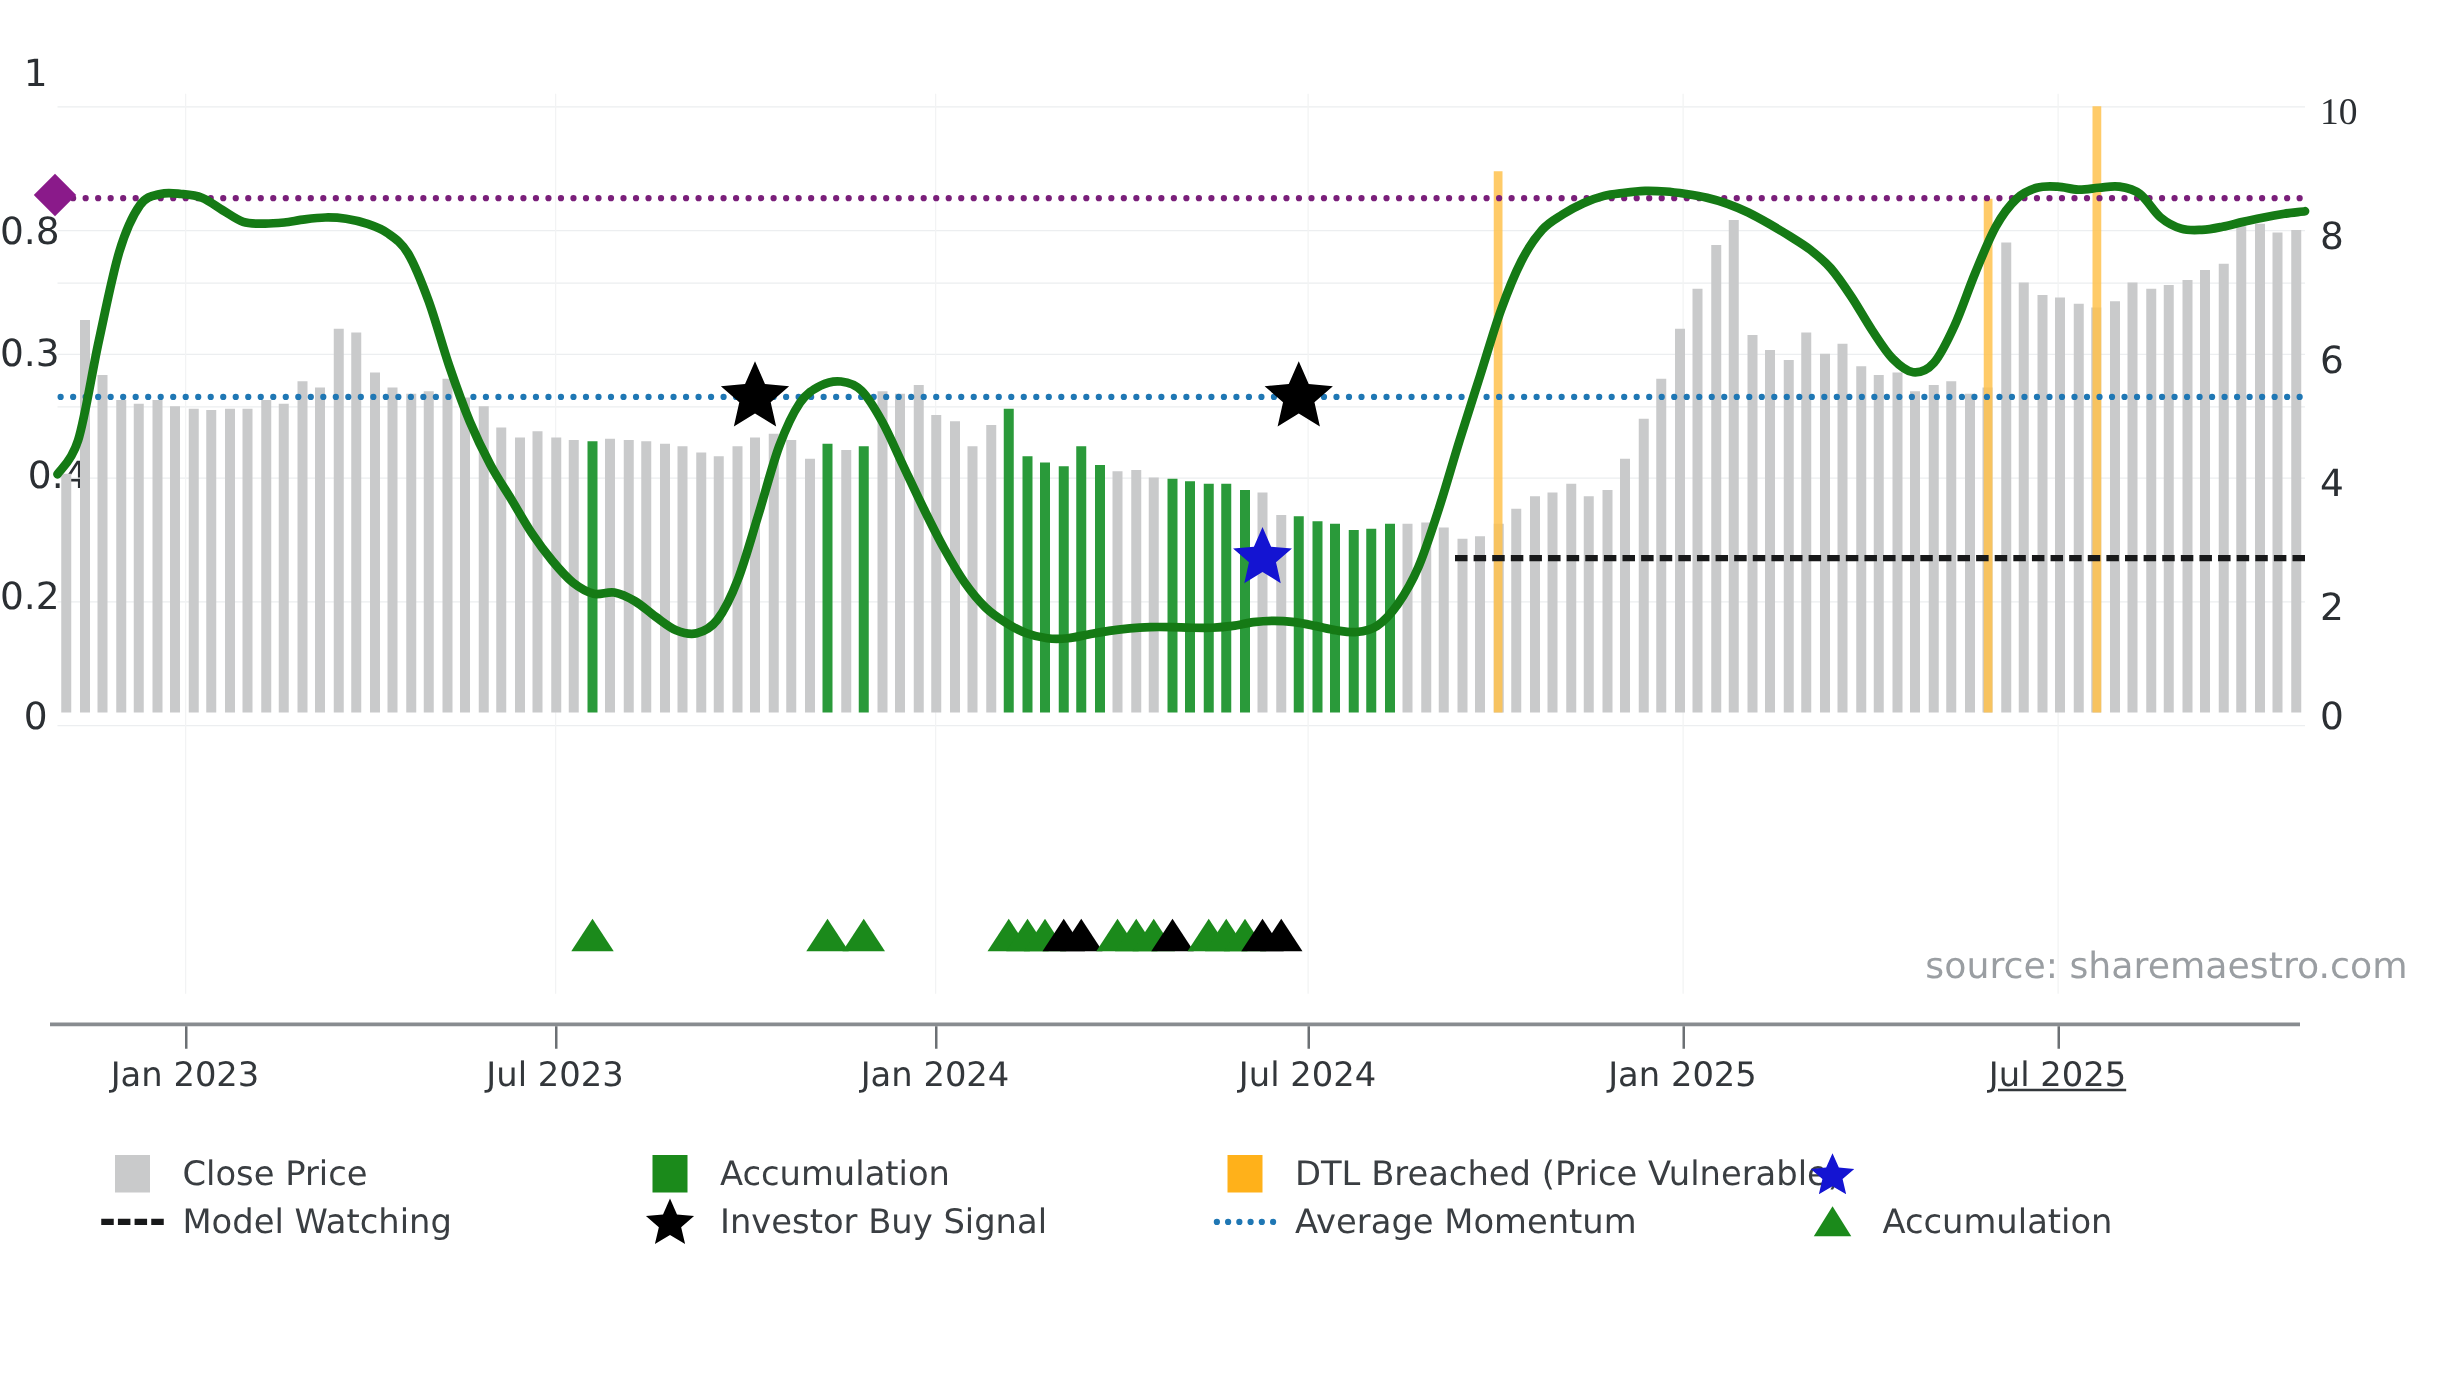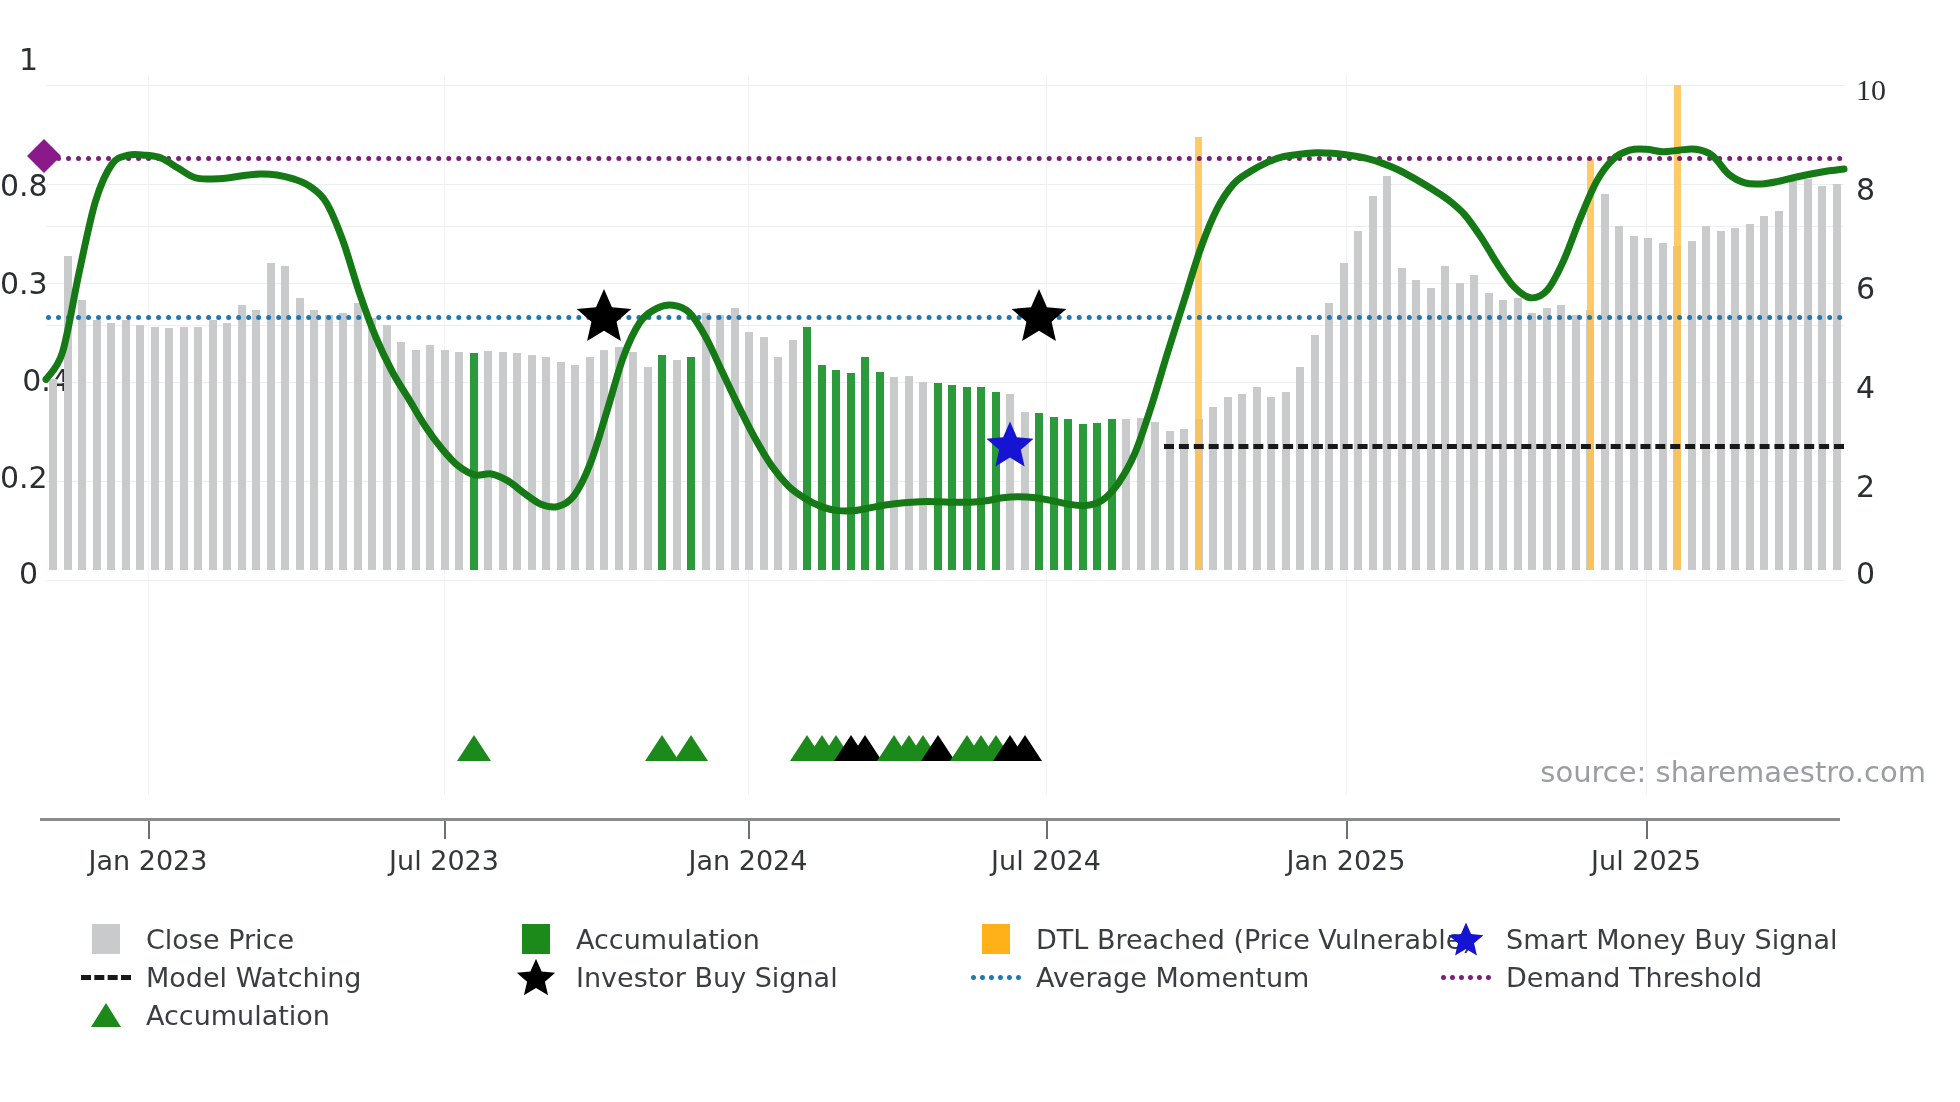--- a/index.html
+++ b/index.html
@@ -275,21 +275,21 @@
   <div class="tickmark" style="left:748px;top:821px;height:18px;"></div>
   <div class="tickmark" style="left:1046px;top:821px;height:18px;"></div>
   <div class="tickmark" style="left:1346px;top:821px;height:18px;"></div>
   <div class="tickmark" style="left:1646px;top:821px;height:18px;"></div>
 
   <div class="xtick" style="left:48px;top:845px;width:200px;">Jan 2023</div>
   <div class="xtick" style="left:344px;top:845px;width:200px;">Jul 2023</div>
   <div class="xtick" style="left:648px;top:845px;width:200px;">Jan 2024</div>
   <div class="xtick" style="left:946px;top:845px;width:200px;">Jul 2024</div>
   <div class="xtick" style="left:1246px;top:845px;width:200px;">Jan 2025</div>
-  <div class="xtick" style="left:1546px;top:845px;width:200px;">Jul 2025</div>
+  <div class="xtick" style="left:1546px;top:845px;width:200px;text-decoration:underline;">Jul 2025</div>
 
   <div id="source">source: sharemaestro.com</div>
 
   <div id="legend">
     <div class="lg">
       <span class="sw">
           <span class="sw-sq" style="background:#c9cacb;"></span>
         </span>
       <span class="lbl">Close Price</span>
     </div>
@@ -304,21 +304,20 @@
           <span class="sw-sq" style="background:#ffb11a;"></span>
         </span>
       <span class="lbl">DTL Breached (Price Vulnerable)</span>
     </div>
     <div class="lg">
       <span class="sw">
         <svg width="40" height="38" viewBox="0 0 24 24">
             <path d="M12 1.6 L15.2 8.9 L23 9.6 L17.1 14.7 L18.9 22.4 L12 18.3 L5.1 22.4 L6.9 14.7 L1 9.6 L8.8 8.9 Z" fill="#1414d2"></path>
           </svg>
       </span>
-      <span class="lbl">Smart Money Buy Signal</span>
     </div>
 
     <div class="lg">
       <span class="sw">
           <span class="sw-dashed" style="border-color:#18191a;"></span>
         </span>
       <span class="lbl">Model Watching</span>
     </div>
     <div class="lg">
       <span class="sw">
@@ -327,26 +326,20 @@
           </svg>
       </span>
       <span class="lbl">Investor Buy Signal</span>
     </div>
     <div class="lg">
       <span class="sw">
           <span class="sw-dotted" style="border-color:#1f77b4;"></span>
         </span>
       <span class="lbl">Average Momentum</span>
     </div>
-    <div class="lg">
-      <span class="sw">
-          <span class="sw-dotted" style="border-color:#7a1f7a;"></span>
-        </span>
-      <span class="lbl">Demand Threshold</span>
-    </div>
 
     <div class="lg">
       <span class="sw">
           <span class="sw-tri"></span>
         </span>
       <span class="lbl">Accumulation</span>
     </div>
   </div>
 
 </div>

